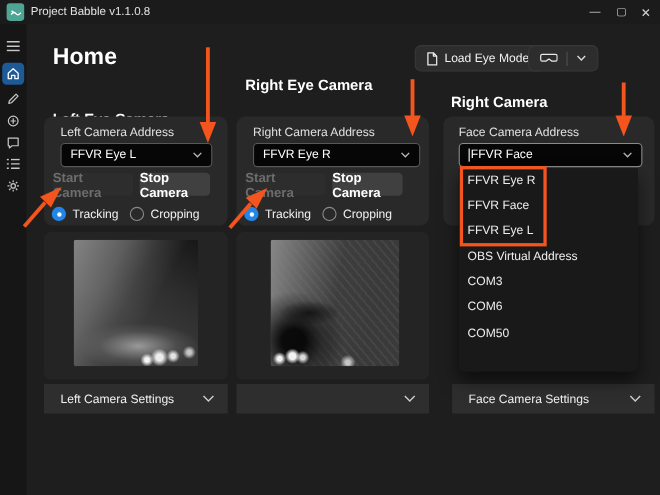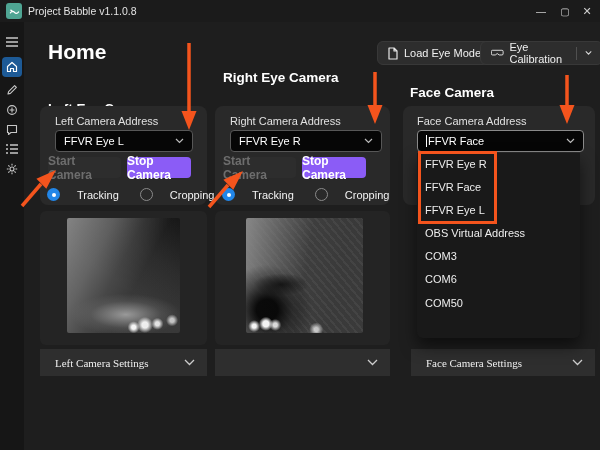--- a/index.html
+++ b/index.html
@@ -43,28 +43,28 @@
   .panel{background:#292929;border-radius:8px;}
   .preview-panel{background:#242424;border-radius:6px;}
   .field-label{font-size:11px;color:#e0e0e0;}
   .select{background:#060606;border:1px solid #575757;border-radius:4px;height:22px;
     display:flex;align-items:center;padding:0 8px;font-size:11px;color:#fff;}
   .select .chev{margin-left:auto;}
   .select-focused{border-color:#8a8a8a;}
   .cursor-bar{display:inline-block;width:1px;height:12px;background:#fff;margin-right:1px;vertical-align:-2px;}
   .btn{border-radius:4px;font-size:12px;display:flex;align-items:center;justify-content:center;font-weight:bold;}
   .btn-disabled{background:#2d2d2d;color:#6d6d6d;}
-  .btn-normal{background:#8b5cf6;color:#fff;}
-  .radio-row{display:flex;align-items:center;gap:17px;font-size:11px;color:#f2f2f2;justify-content:center;}
+  .btn-normal{background:#404040;color:#fff;}
+  .radio-row{display:flex;align-items:center;gap:6px;font-size:11px;color:#f2f2f2;justify-content:center;}
   .radio{width:13px;height:13px;border-radius:50%;flex:0 0 13px;position:relative;}
   .radio-on{background:var(--radio-blue);}
   .radio-on::after{content:"";position:absolute;left:4.5px;top:4.5px;width:4px;height:4px;border-radius:50%;background:#fff;}
   .radio-off{border:1.5px solid #8a8a8a;background:transparent;}
   .settings-bar{background:#2e2e2e;border-radius:0;display:flex;align-items:center;
-    padding:0 12px 0 15px;font-size:11px;color:#f0f0f0;font-family:Liberation Serif, serif;}
+    padding:0 12px 0 15px;font-size:11px;color:#f0f0f0;}
   .settings-bar .chev{margin-left:auto;}
 
   
   .cam-img{border-radius:2px;}
   .cam-left{
     background:
       radial-gradient(circle at 59% 95%, rgba(255,255,255,.95) 2px, rgba(255,255,255,0) 6px),
       radial-gradient(circle at 69% 93%, rgba(255,255,255,.9) 3px, rgba(255,255,255,0) 8px),
       radial-gradient(circle at 80% 92%, rgba(255,255,255,.85) 2px, rgba(255,255,255,0) 6px),
       radial-gradient(circle at 93% 89%, rgba(230,230,230,.8) 2px, rgba(255,255,255,0) 6px),
@@ -155,21 +155,20 @@
   <svg width="10" height="13" viewBox="0 0 10 13">
       <path d="M1 1 h5 l3 3 v8 h-8 z M6 1 v3 h3" stroke="#e8e8e8" stroke-width="1.2" fill="none" stroke-linejoin="round"></path>
     </svg>
   <span>Load Eye Model</span>
 </div>
 
 <div class="hdr-btn" style="left:480px;">
   <svg width="16" height="10" viewBox="0 0 16 10">
       <path d="M2 1.5 h12 q1.5 0 1.5 1.5 v3 q0 1.5 -1.5 1.5 h-3.5 l-2.5 -1.8 l-2.5 1.8 h-3.5 q-1.5 0 -1.5 -1.5 v-3 q0 -1.5 1.5 -1.5 z" stroke="#e8e8e8" stroke-width="1.2" fill="none" stroke-linejoin="round"></path>
     </svg>
-  <span>Eye Calibration</span>
   <span class="hdr-divider"></span>
   <svg width="9" height="6" viewBox="0 0 9 6">
       <path d="M1 1 L4.5 4.5 L8 1" stroke="#d8d8d8" stroke-width="1.3" fill="none"></path>
     </svg>
 </div>
 
 <div class="abs col-heading" style="left:48px;top:70px;margin-top:31px;">Left Eye Camera</div>
 <div class="abs panel" style="left:40px;top:106px;width:167px;height:99px;"></div>
 <div class="abs field-label" style="left:55px;top:115px;">Left Camera Address</div>
 <div class="abs select" style="left:55px;top:130px;width:138px;">
@@ -213,21 +212,21 @@
   <span>Cropping</span>
 </div>
 <div class="abs preview-panel" style="left:215px;top:211px;width:175px;height:134px;"></div>
 <div class="abs cam-img cam-right" style="left:246px;top:218px;width:117px;height:115px;"></div>
 <div class="abs settings-bar" style="left:215px;top:349px;width:175px;height:27px;">
   <svg class="chev" width="11" height="7" viewBox="0 0 11 7">
       <path d="M1 1 L5.5 5.5 L10 1" stroke="#ccc" stroke-width="1.3" fill="none"></path>
     </svg>
 </div>
 
-<div class="abs col-heading" style="left:410px;top:85px;">Face Camera</div>
+<div class="abs col-heading" style="left:410px;top:85px;">Right Camera</div>
 <div class="abs panel" style="left:403px;top:106px;width:192px;height:99px;"></div>
 <div class="abs field-label" style="left:417px;top:115px;">Face Camera Address</div>
 <div class="abs select select-focused" style="left:417px;top:130px;width:167px;">
   <span class="cursor-bar"></span>
   <span>FFVR Face</span>
   <svg class="chev" width="9" height="6" viewBox="0 0 9 6">
       <path d="M1 1 L4.5 4.5 L8 1" stroke="#bbb" stroke-width="1.2" fill="none"></path>
     </svg>
 </div>
 

